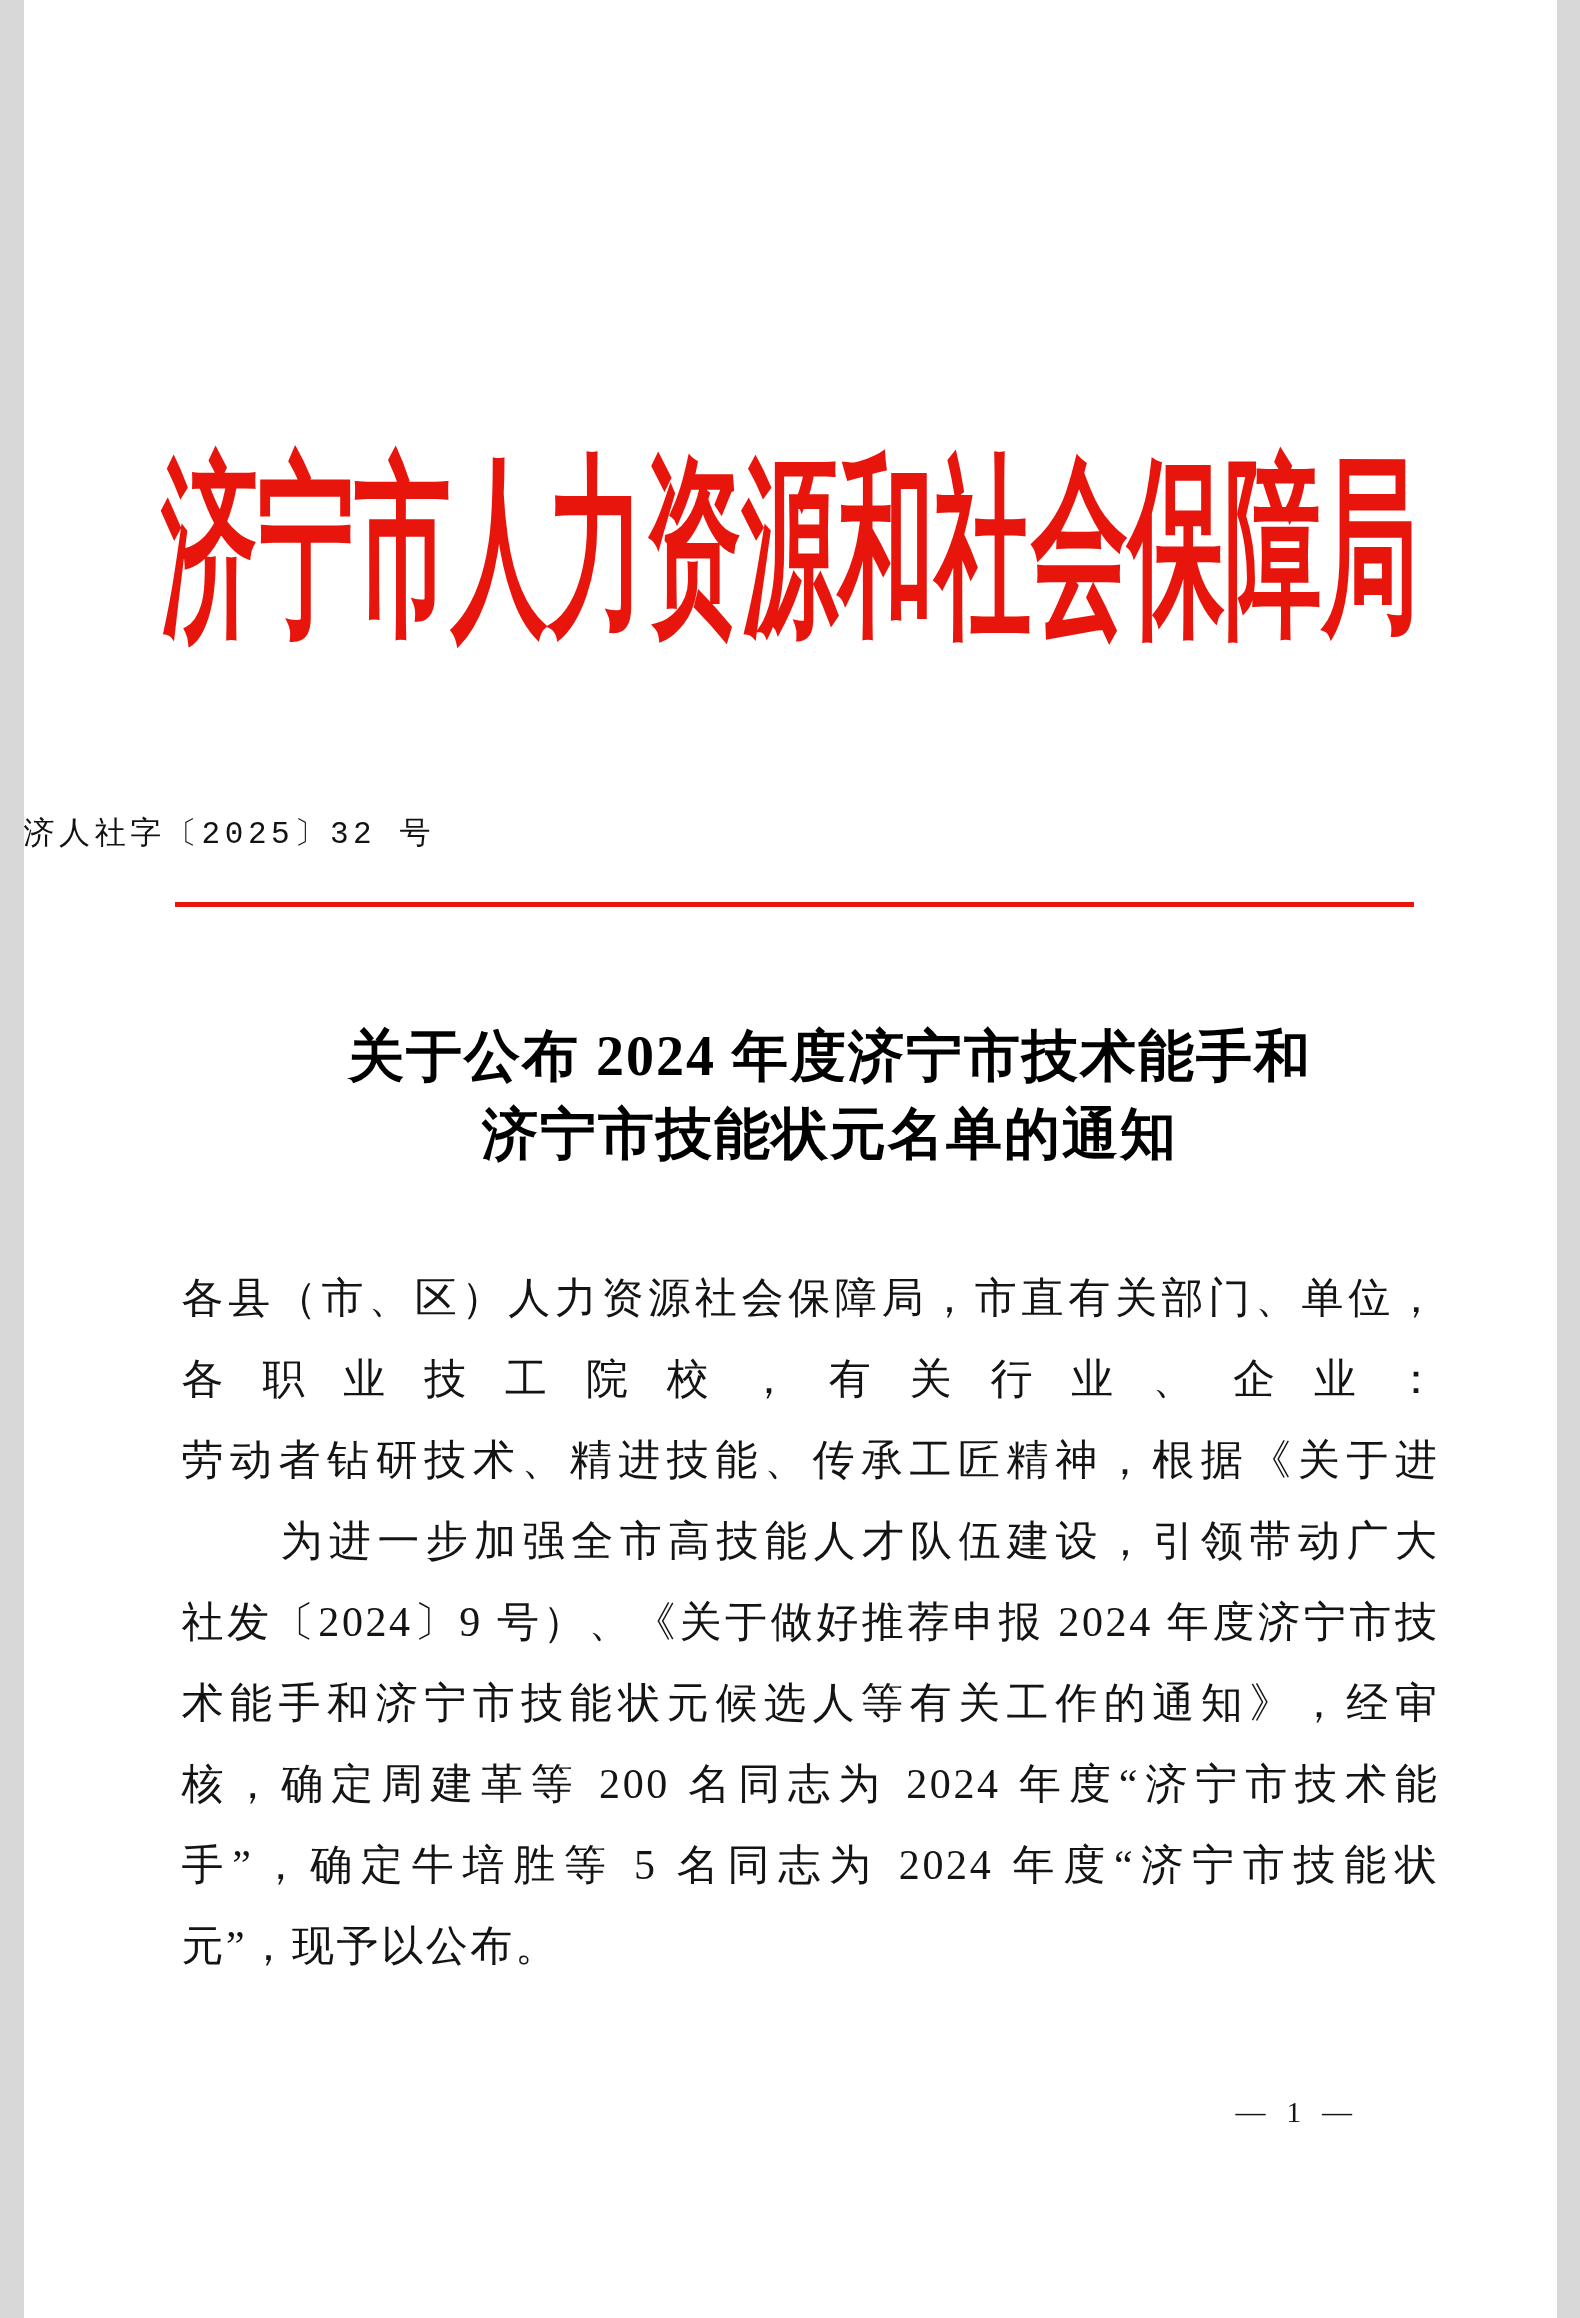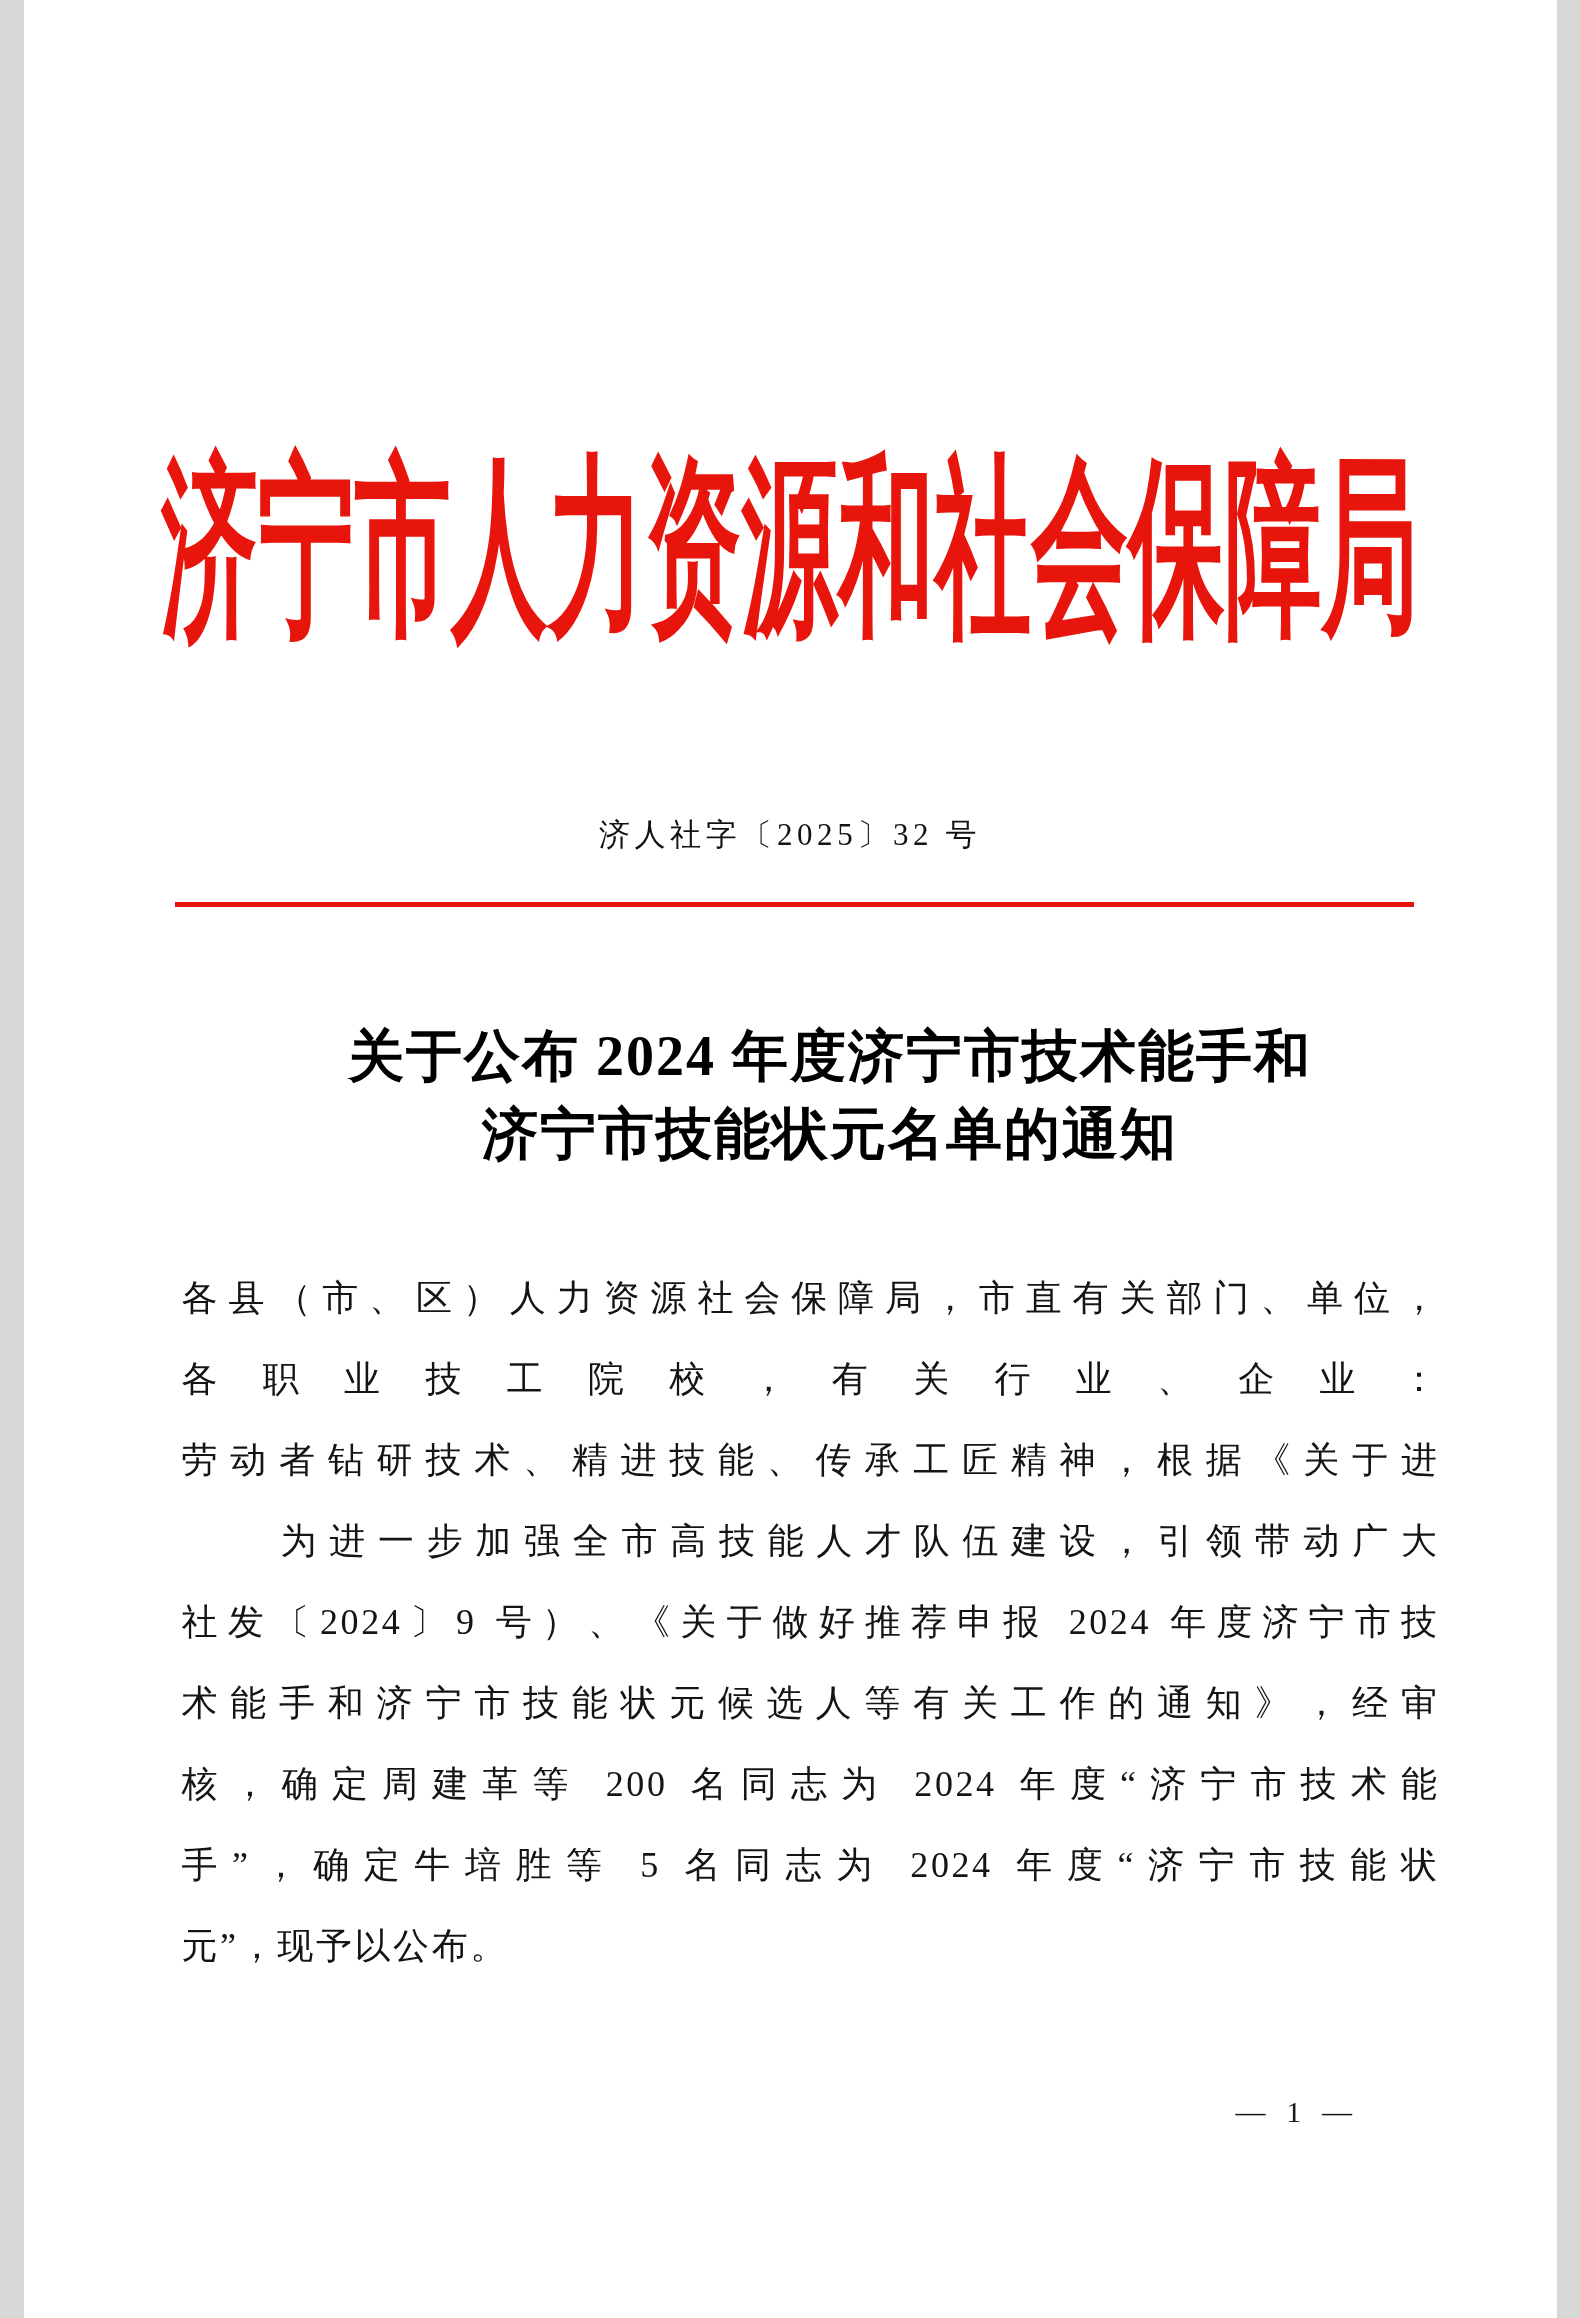--- a/index.html
+++ b/index.html
@@ -31,26 +31,26 @@
     white-space: nowrap;
     transform: scaleY(2.02);
     transform-origin: top center;
   }
   
   .doc-number {
     position: absolute;
     top: 816px;
     left: 0;
     width: 100%;
-    text-align: center;
     color: #121212;
     font-size: 31px;
     line-height: 37px;
     letter-spacing: 4.6px;
     white-space: nowrap;
+    font-family: Liberation Mono, monospace;
   }
   
   .red-rule {
     position: absolute;
     top: 902px;
     left: 151px;
     width: 1239px;
     height: 5.3px;
     background: #e8150d;
   }
@@ -68,21 +68,21 @@
     letter-spacing: 2px;
     padding-left: 40px;
   }
   
   .body-text {
     position: absolute;
     top: 1258px;
     left: 158px;
     width: 1258px;
     color: #141414;
-    font-size: 36px;
+    font-size: 42px;
     line-height: 81px;
     letter-spacing: 2.6px;
   }
   .body-line {
     text-align: justify;
     text-align-last: justify;
     white-space: normal;
   }
   .body-line.indent {
     padding-left: 99px;

